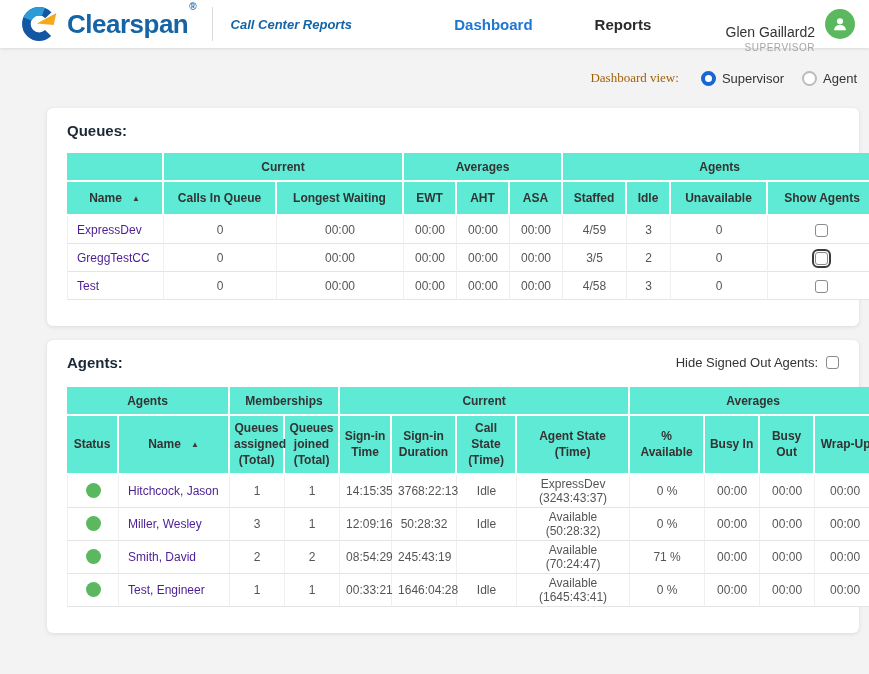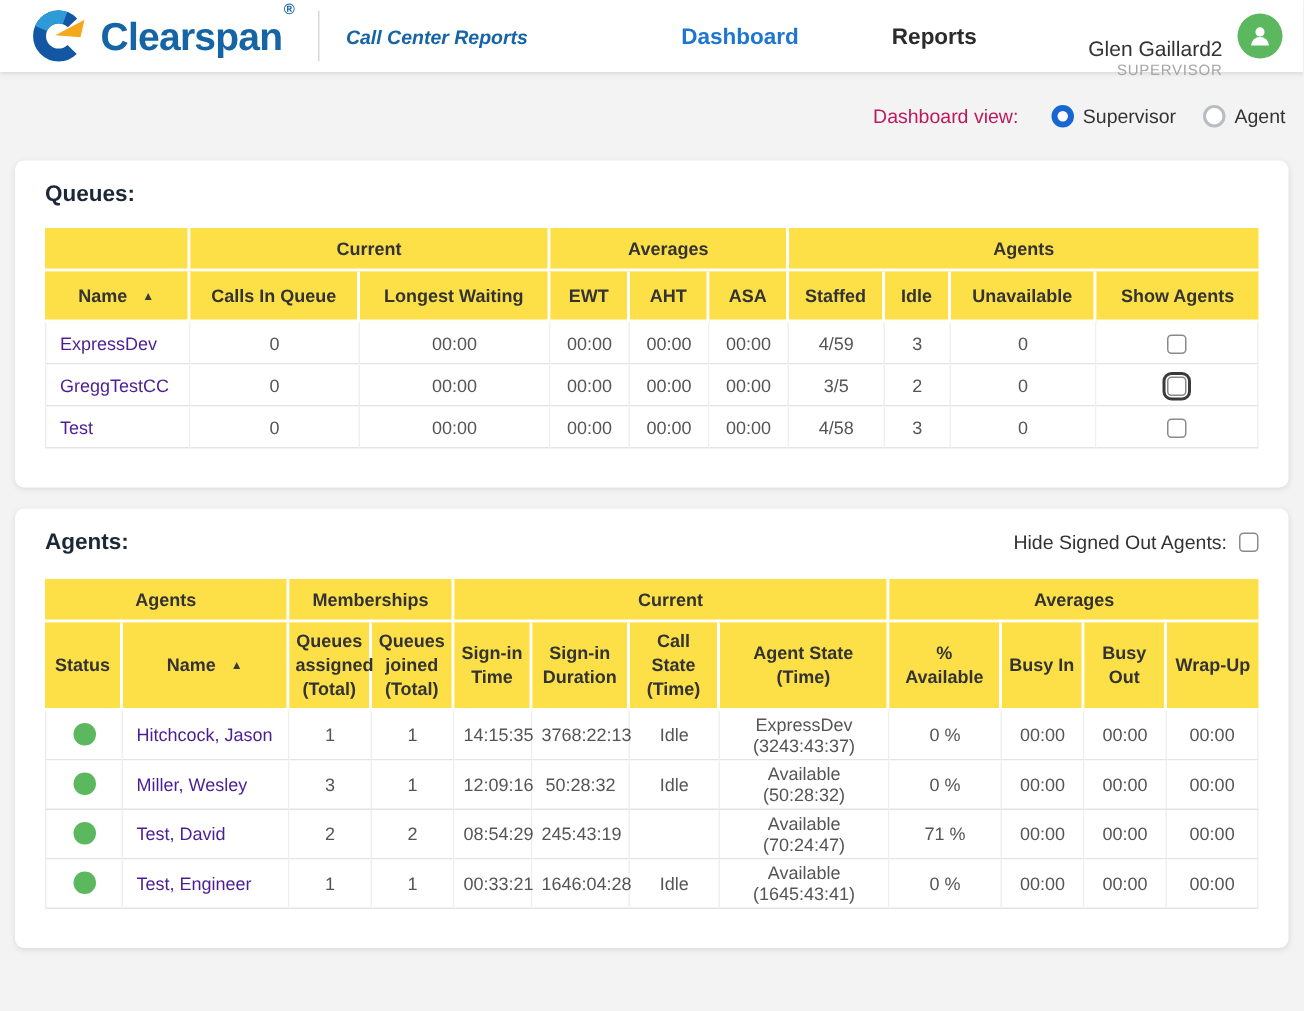--- a/index.html
+++ b/index.html
@@ -25,35 +25,35 @@
   .nav-link { font-size:15px; font-weight:bold; color:#2b2b2b; text-decoration:none; cursor:pointer; }
   .nav-link.active { color:#1f76d2; }
   .user-block { display:flex; align-items:center; gap:10px; margin-left:auto; }
   .user-text { text-align:right; }
   .user-name { font-size:14px; color:#333;margin-top:28px; }
   .user-role { font-size:10px; color:#a5a5a5; letter-spacing:.5px; margin-top:2px; }
   .avatar { width:30px; height:30px; border-radius:50%; background:#5cb85f; display:flex; align-items:center; justify-content:center; cursor:pointer; }
   
   .content { padding:22px 10px 14px; }
   .view-switch { display:flex; justify-content:flex-end; align-items:center; gap:8px; padding-right:2px; margin-bottom:22px; font-size:13px; }
-  .vs-label { color:#be185d; margin-right:4px; }
+  .vs-label { color:#a16207; margin-right:4px;font-family:Liberation Serif, serif; }
   .radio-opt { display:flex; align-items:center; gap:6px; color:#333; cursor:pointer; margin-left:10px; }
   .radio { width:15px; height:15px; border:2px solid #b9bcc0; border-radius:50%; background:#fff; display:inline-block; flex:0 0 auto; }
   .radio.checked { border:4.5px solid #1766d2; }
   .panel {
     background:#fff; border-radius:6px; box-shadow:0 1px 4px rgba(0,0,0,.10);
-    padding:14px 20px 26px; margin-bottom:14px;
+    padding:14px 20px 26px; margin-bottom:14px;margin-left:37px;
   }
   .panel-head { display:flex; justify-content:space-between; align-items:center; margin-bottom:16px; }
   .panel-title { font-size:15px; font-weight:bold; color:#1b2838; }
   .hide-signed { display:flex; align-items:center; gap:8px; font-size:13px; color:#333; cursor:pointer; }
   
   table { width:100%; border-collapse:separate; border-spacing:0; table-layout:fixed; font-size:12px; }
   thead th {
-    background:#fde047; font-weight:bold; color:#333; text-align:center;
+    background:#5eead4; font-weight:bold; color:#333; text-align:center;
     border-right:2px solid #fff; border-bottom:2px solid #fff; padding:4px 4px;
     cursor:pointer;
   }
   thead th:last-child { border-right:none; }
   tr.group-row th { height:29px; font-size:12px; cursor:default; }
   tr.col-row th { height:34px; vertical-align:middle; line-height:1.35; }
   .agents-table tr.col-row th { height:57px; }
   tbody td {
     height:28px; text-align:center; color:#555;
     border-bottom:1px solid #e4e4e4; border-right:1px solid #efefef;
@@ -267,21 +267,21 @@
           <td>50:28:32</td>
           <td>Idle</td>
           <td>Available (50:28:32)</td>
           <td>0 %</td>
           <td>00:00</td>
           <td>00:00</td>
           <td>00:00</td>
         </tr>
         <tr>
           <td><span class="status-dot"></span></td>
-          <td class="lcell"><a class="cell-link">Test, David</a></td>
+          <td class="lcell"><a class="cell-link">Smith, David</a></td>
           <td>2</td>
           <td>2</td>
           <td>08:54:29</td>
           <td>245:43:19</td>
           <td></td>
           <td>Available (70:24:47)</td>
           <td>71 %</td>
           <td>00:00</td>
           <td>00:00</td>
           <td>00:00</td>

